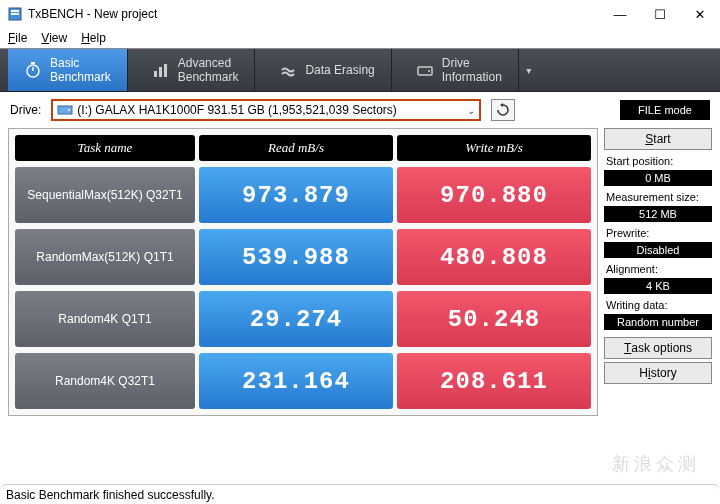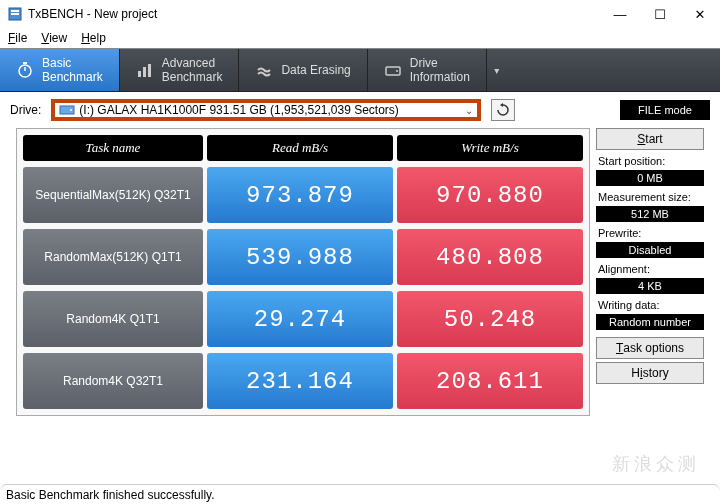--- a/index.html
+++ b/index.html
@@ -8,43 +8,43 @@
 .titlebar { height: 28px; display: flex; align-items: center; padding-left: 8px; background: #fff; }
 .titlebar svg { margin-right: 6px; }
 .title-text { font-size: 12px; color: #000; }
 .win-controls { margin-left: auto; display: flex; }
 .win-btn { width: 40px; height: 28px; display: flex; align-items: center; justify-content: center; font-size: 13px; }
 
 .menubar { height: 20px; display: flex; align-items: center; padding-left: 8px; gap: 14px; font-size: 12px; }
 .menubar span u { text-decoration: underline; }
 
 .tabbar { background: linear-gradient(#4a4e55, #353a41); display: flex; height: 44px; border-top: 1px solid #888; border-bottom: 1px solid #222; }
-.tab { display: flex; align-items: center; gap: 8px; padding: 0 16px; color: #ddd; font-size: 12px; border-right: 1px solid #222; cursor: pointer; }
+.tab { display: flex; align-items: center; gap: 8px; padding: 0 16px; color: #ddd; font-size: 12px; border-right: 1px solid #222; cursor: pointer; margin-left: 8px; }
 .tab.active { background: linear-gradient(#4f99e8, #2a74c7); color: #fff; }
 .tab .icon { width: 18px; display: flex; align-items: center; justify-content: center; }
 .tab-end { width: 20px; display:flex; align-items:center; justify-content:center; color:#ccc; font-size:10px;}
 
 .toolbar-row { display: flex; align-items: center; height: 36px; padding: 0 10px; gap: 10px; }
 .drive-label { font-size: 12px; }
-.drive-select { flex: 0 0 430px; height: 22px; border: 4px solid #c2410c; display: flex; align-items: center; padding: 0 4px; font-size: 12px; background: #fff; position: relative; }
+.drive-select { flex: 0 0 430px; height: 22px; border: 2px solid #c2410c; display: flex; align-items: center; padding: 0 4px; font-size: 12px; background: #fff; position: relative; }
 .drive-select .dd { margin-left: auto; font-size: 10px; color: #555; }
 .refresh-btn { width: 24px; height: 22px; border: 1px solid #888; display: flex; align-items: center; justify-content: center; background: #f4f4f4; }
 .filemode-btn { background: #000; color: #fff; font-size: 11px; width: 90px; height: 20px; display: flex; align-items: center; justify-content: center; margin-left: auto; }
 
-.main-area { display: flex; padding: 0 16px; gap: 6px; }
+.main-area { display: flex; padding: 0 8px; gap: 6px; }
 .results-panel { flex: 1; border: 1px solid #aaa; background: #f8f8f8; padding: 6px; }
 
 .header-row { display: flex; gap: 4px; margin-bottom: 6px; }
 .header-cell { background: #000; color: #fff; font-style: italic; font-family: Georgia, serif; font-size: 13px; height: 26px; display: flex; align-items: center; justify-content: center; border-radius: 3px; }
 .hc-task { flex: 0 0 180px; }
 .hc-read, .hc-write { flex: 1; }
 
 .result-row { display: flex; gap: 4px; margin-bottom: 6px; height: 56px; }
 .task-cell { flex: 0 0 180px; background: linear-gradient(#7a7e85, #5c6169); color: #fff; border-radius: 3px; display: flex; align-items: center; justify-content: center; font-size: 12px; line-height: 14px; text-align: center; }
-.read-cell, .write-cell { flex: 1; border-radius: 3px; display: flex; align-items: center; justify-content: center; color: #fff; font-family: "Courier New", monospace; font-weight: normal; font-size: 24px; letter-spacing: 1px; }
+.read-cell, .write-cell { flex: 1; border-radius: 3px; display: flex; align-items: center; justify-content: center; color: #fff; font-family: "Courier New", monospace; font-weight: bold; font-size: 24px; letter-spacing: 1px; }
 .read-cell { background: linear-gradient(#4aa8f0, #2579d0); }
 .write-cell { background: linear-gradient(#f2576b, #d93a52); }
 
 .side-panel { flex: 0 0 108px; display: flex; flex-direction: column; gap: 3px; font-size: 11px; }
 .side-btn { border: 1px solid #888; background: #eaeaea; height: 22px; display: flex; align-items: center; justify-content: center; font-size: 12px; }
 .side-label { font-size: 11px; padding-left: 2px; margin-top: 2px; }
 .side-val { background: #000; color: #fff; height: 16px; display: flex; align-items: center; justify-content: center; font-size: 11px; }
 
 .statusbar { position: absolute; bottom: 0; left: 0; right: 0; height: 20px; border-top: 1px solid #ccc; display: flex; align-items: center; padding-left: 6px; font-size: 12px; background: #fff; border-radius: 7px; }
 

